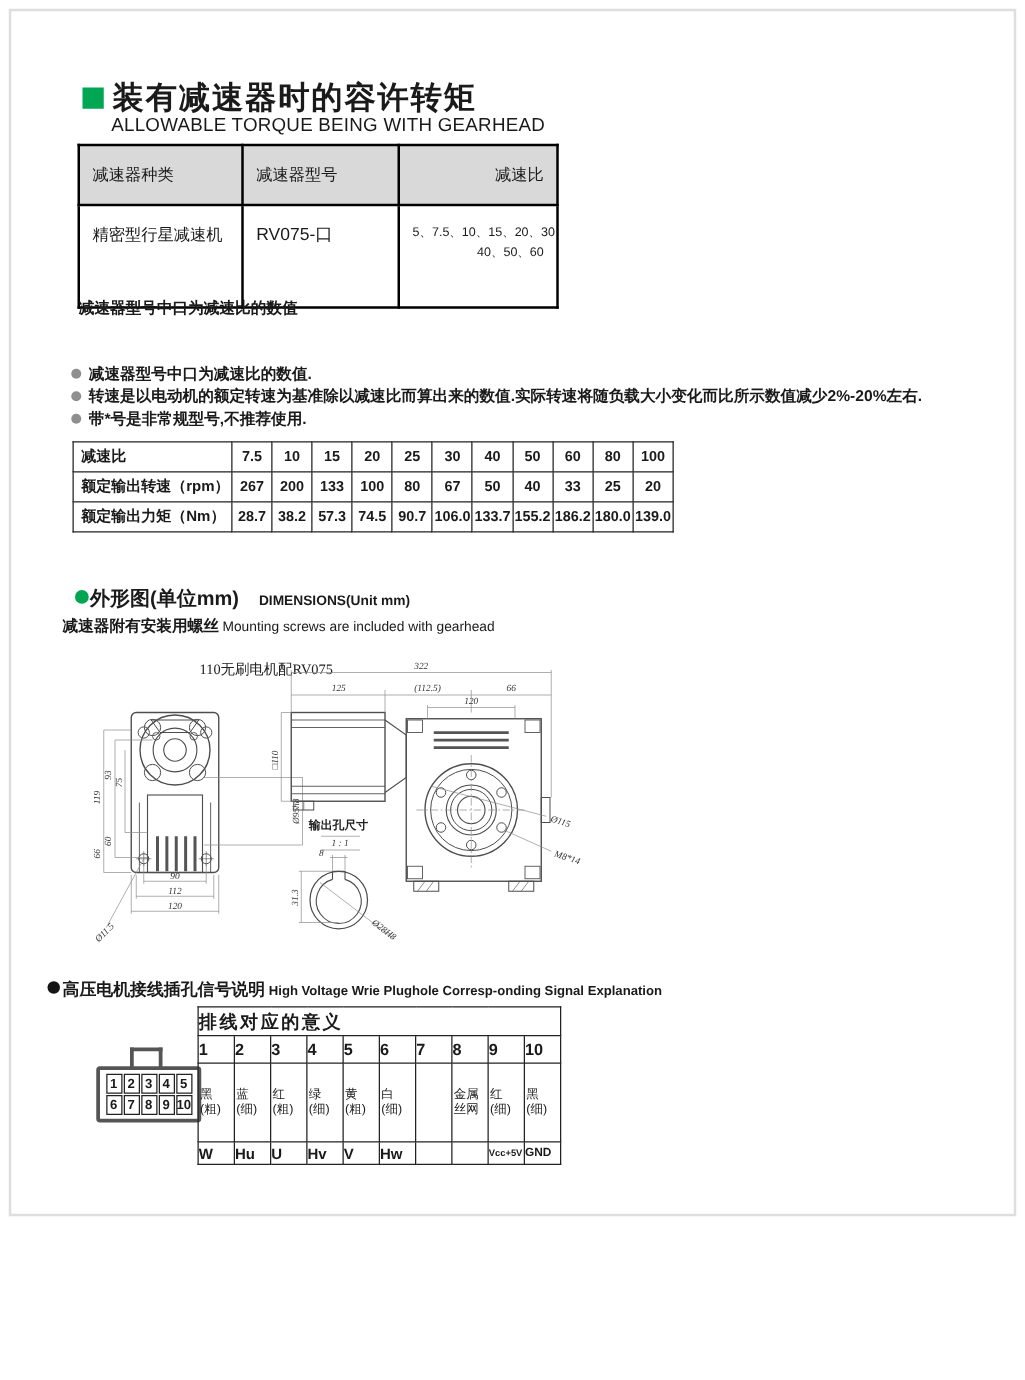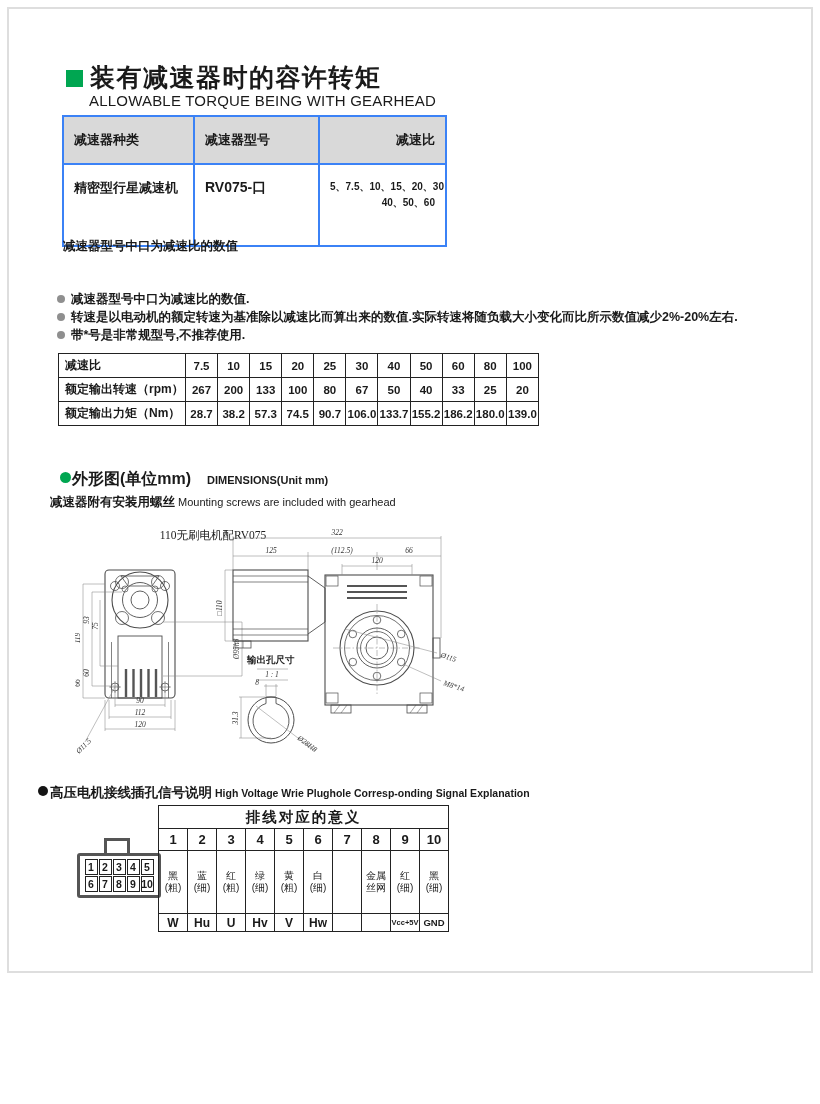--- a/index.html
+++ b/index.html
@@ -7,21 +7,21 @@
         font-family:"Liberation Sans",sans-serif;color:#1a1a1a}
   .frame{position:absolute;inset:7px;border:2px solid #dedede}
 
   
   .green-sq{position:absolute;left:66px;top:70px;width:17px;height:17px;background:#00a651}
   .title-cn{position:absolute;left:90px;top:61px;font-size:25px;font-weight:900;letter-spacing:1.5px}
   .title-en{position:absolute;left:89px;top:92px;font-size:15px;font-weight:normal;letter-spacing:.2px}
 
   
   .t1{position:absolute;left:62px;top:115px;width:383px;border-collapse:collapse;table-layout:fixed}
-  .t1 th,.t1 td{border:2px solid #3b82f6;padding:0 10px;font-size:13px;font-weight:bold}
+  .t1 th,.t1 td{border:2px solid #000000;padding:0 10px;font-size:13px;font-weight:normal}
   .t1 thead th{background:#d9d9d9;height:46px;text-align:left}
   .t1 .r{text-align:right}
   .t1 tbody td{height:66px;vertical-align:top;padding-top:14px}
   .t1 td.model{font-size:14px}
   .t1 td.ratio{font-size:10px;line-height:1.55;padding-top:14px;white-space:nowrap}
   .t1-note{position:absolute;left:63px;top:238px;font-size:12.5px;font-weight:bold}
 
   
   .notes{position:absolute;left:57px;top:290px;font-size:12.5px;font-weight:bold;line-height:18px;width:710px}
   .nrow{display:flex}
@@ -46,21 +46,21 @@
   .sec2-en{font-size:10.5px;font-weight:bold;margin-left:3px}
 
   
   .drawing{position:absolute;left:75px;top:526px}
   .dim{font-family:"Liberation Serif",serif;font-style:italic;font-size:7.5px;fill:#333}
   .dimc{font-family:"Liberation Sans",sans-serif;font-size:9.5px;font-weight:bold;fill:#222}
   .dtitle{font-family:"Liberation Serif",serif;font-size:11.5px;fill:#222}
 
   
   .t3{position:absolute;left:158px;top:805px;width:291px;border-collapse:collapse;table-layout:fixed}
-  .t3 td,.t3 th{border:1.5px solid #222;text-align:center;padding:0}
+  .t3 td,.t3 th{border:1.5px solid #222;text-align:left;padding:0}
   .t3 .ttl{height:22px;font-size:14.5px;font-weight:bold;letter-spacing:2px}
   .t3 .pin{height:21px;font-size:13px;font-weight:bold}
   .t3 .clr{height:30px;font-size:10px;line-height:1.2;word-break:break-all;padding:16px 1px}
   .t3 .sig{height:17px;font-size:12px;font-weight:bold}
   .t3 .sm{font-size:7.5px}
   .t3 .md{font-size:9.5px}
 
   
   .conn{position:absolute;left:77px;top:838px;width:84px;height:60px}
   .conn-tab{position:absolute;left:27px;top:0;width:26px;height:17px;border:3px solid #555;border-bottom:none;box-sizing:border-box;background:#fff}

